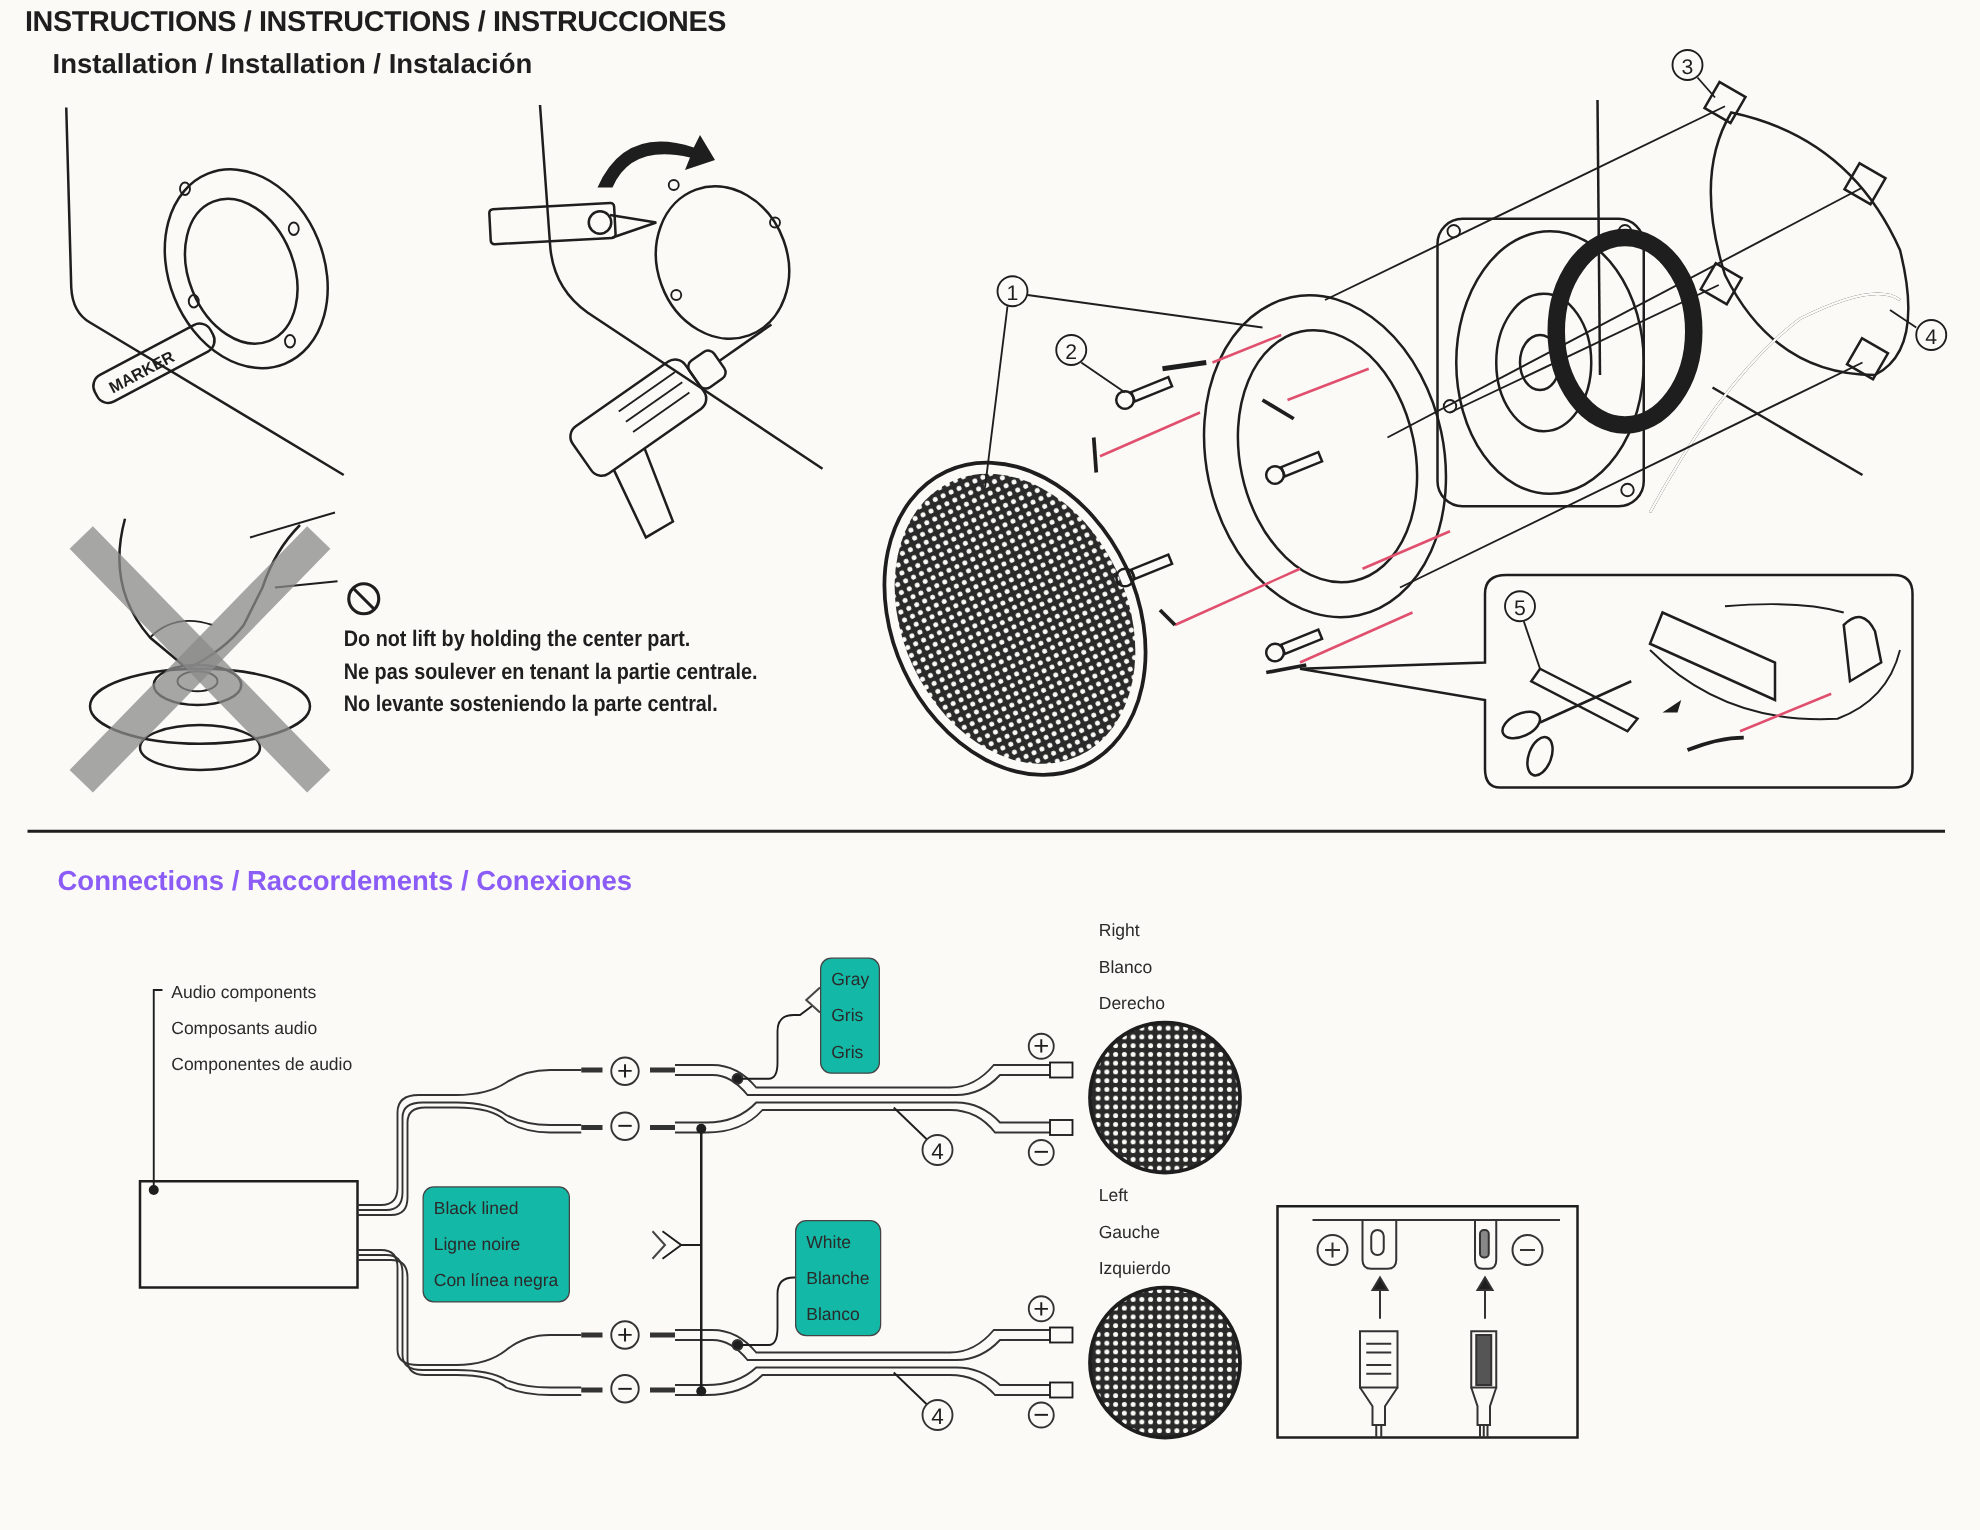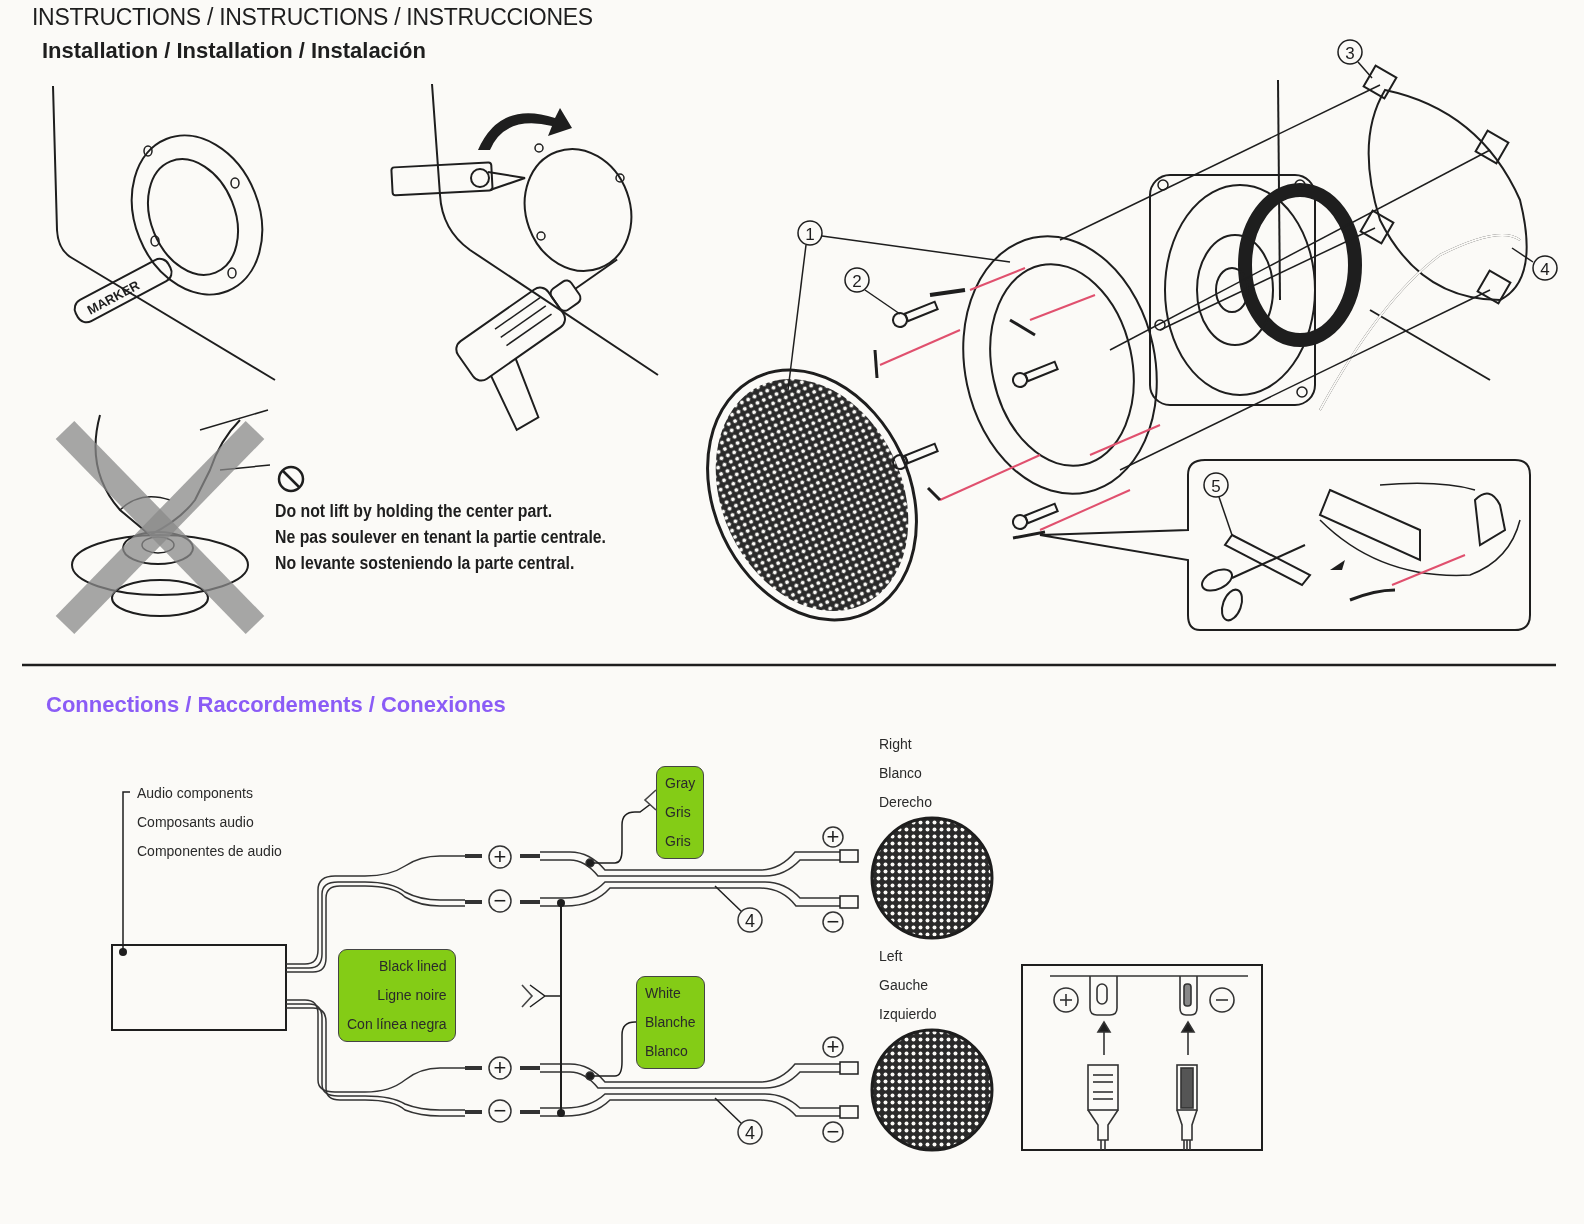--- a/index.html
+++ b/index.html
@@ -1,25 +1,25 @@
 <!DOCTYPE html>
 <html><head>
 <meta charset="utf-8">
 <style>
   html, body { margin:0; padding:0; }
   body { width:1584px; height:1224px; background:#fbfaf7; position:relative; overflow:hidden;
          font-family:"Liberation Sans", "DejaVu Sans", sans-serif; color:#222; }
   .abs { position:absolute; }
-  .h1 { left:20px; top:4px; font-size:23px; font-weight:normal; letter-spacing:-0.3px; color:#1e1e1e;margin-left:12px; }
+  .h1 { left:20px; top:4px; font-size:23px; font-weight:bold; letter-spacing:-0.3px; color:#1e1e1e; }
   .h2 { left:42px; top:38px; font-size:22px; font-weight:bold; color:#1e1e1e; }
   .h3 { left:46px; top:692px; font-size:22px; font-weight:bold; color:#8b5cf6; }
   .warn { left:275px; top:498px; font-size:18px; font-weight:bold; line-height:26px; color:#1e1e1e; transform:scaleX(0.88); transform-origin:left top; }
   .warn div { white-space:nowrap; }
   .label { font-size:14px; line-height:29px; color:#2a2a2a; white-space:nowrap; }
-  .callout { border:1.6px solid #444; border-radius:9px; background:#84cc16; padding:2px 8px; }
+  .callout { border:1.6px solid #444; border-radius:9px; background:#14b8a6; padding:2px 8px; }
   svg { position:absolute; left:0; top:0; }
   .stroke { fill:none; stroke:#1e1e1e; stroke-width:2; }
   .thin { fill:none; stroke:#1e1e1e; stroke-width:1.5; }
   .red { fill:none; stroke:#e0506e; stroke-width:2; }
 </style>
 </head>
 <body>
 
 <div class="abs h1">INSTRUCTIONS / INSTRUCTIONS / INSTRUCCIONES</div>
 <div class="abs h2">Installation / Installation / Instalación</div>
@@ -352,21 +352,21 @@
   <path d="M656 1000 L645 1010 L656 1020" fill="#fbfaf7" stroke="#444" stroke-width="1.6"></path>
   <path d="M522 985 L532 996 L522 1007" fill="#fbfaf7" stroke="#444" stroke-width="1.6"></path>
 </svg>
 
 <div class="abs label" style="left:137px; top:779px;">
   <div>Audio components</div>
   <div>Composants audio</div>
   <div>Componentes de audio</div>
 </div>
 
-<div class="abs label callout" style="left:338px; top:949px;text-align:right;">
+<div class="abs label callout" style="left:338px; top:949px;">
   <div>Black lined</div>
   <div>Ligne noire</div>
   <div>Con línea negra</div>
 </div>
 
 <div class="abs label callout" style="left:656px; top:766px;">
   <div>Gray</div>
   <div>Gris</div>
   <div>Gris</div>
 </div>

